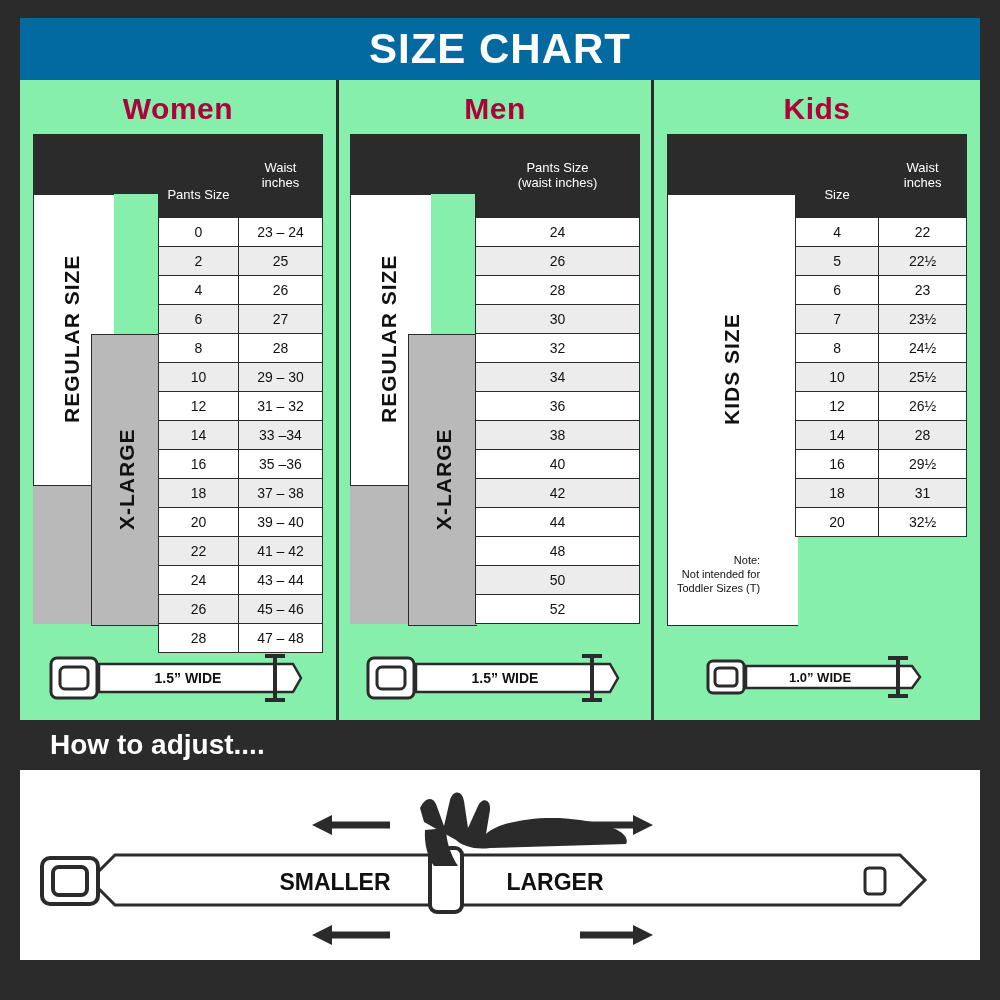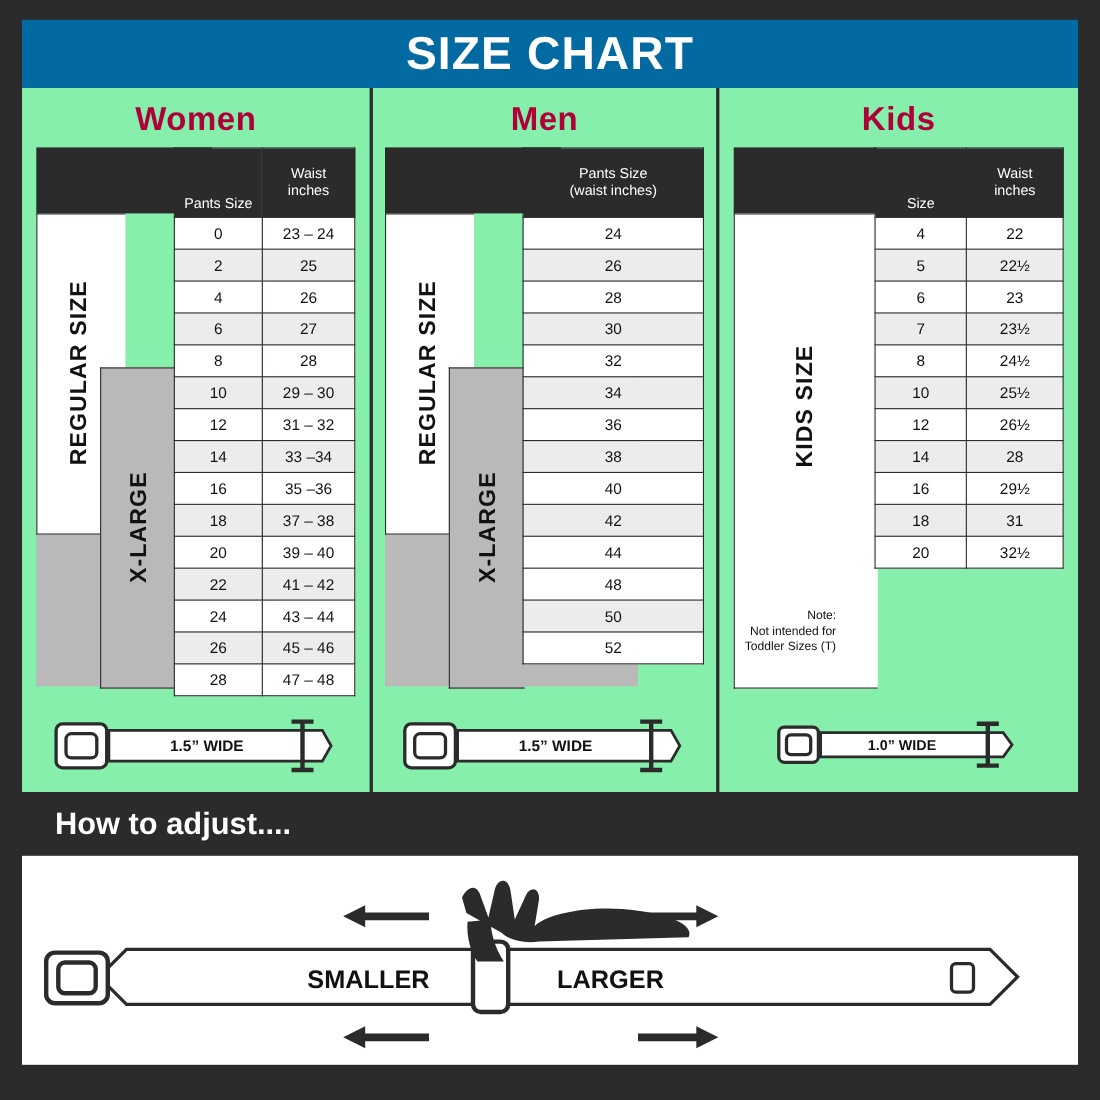--- a/index.html
+++ b/index.html
@@ -82,21 +82,21 @@
   }
   table.sz{
     border-collapse:collapse;
     font-size:14px;
   }
   table.sz th{
     background:#2b2b2b;
     color:#fff;
     font-size:13px;
     font-weight:normal;
-    padding:4px 4px;
+    padding:14px 4px;
     border:1px solid #2b2b2b;
     line-height:1.15;
   }
   table.sz td{
     border:1px solid #2b2b2b;
     text-align:center;
     padding:4px 6px;
     font-size:14px;
     background:#fff;
     height:20px;
@@ -113,21 +113,21 @@
     font-size:11px;
     font-weight:normal;
     line-height:1.25;
     left:14px;
     bottom:14px;
     text-align:right;
   }
   
   .how-bar{
     background:#2b2b2b;
-    height:58px;
+    height:50px;
     display:flex;align-items:center;
     padding-left:30px;
     box-sizing:border-box;
   }
   .how-bar .how-title{
     color:#fff;font-size:28px;font-weight:bold;
   }
   .how-panel{
     background:#fff;
     height:190px;

